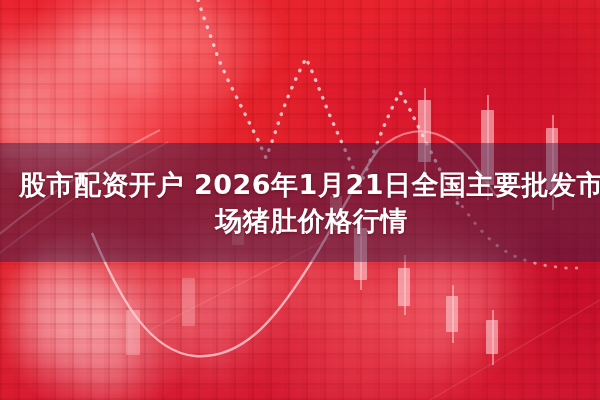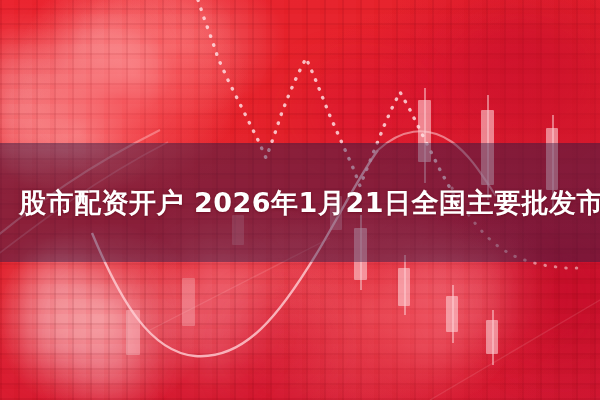--- a/index.html
+++ b/index.html
@@ -151,15 +151,16 @@
     <path d="M 378,150 C 400,130 426,124 452,142 C 470,155 482,175 496,196" fill="none" stroke="rgba(255,208,214,.55)" stroke-width="2.2"></path>
 
     <path d="M 150,330 L 330,238" fill="none" stroke="rgba(255,190,195,.18)" stroke-width="1.4"></path>
     <path d="M 430,400 L 600,300" fill="none" stroke="rgba(255,190,195,.14)" stroke-width="1.4"></path>
   </svg>
 
   <div id="overlay-band"></div>
 
   <div id="title-block">
     <div class="title-line">股市配资开户 2026年1月21日全国主要批发市</div>
+    <div class="title-line">场猪肚价格行情</div>
   </div>
 
 </div>
 
 </body></html>

